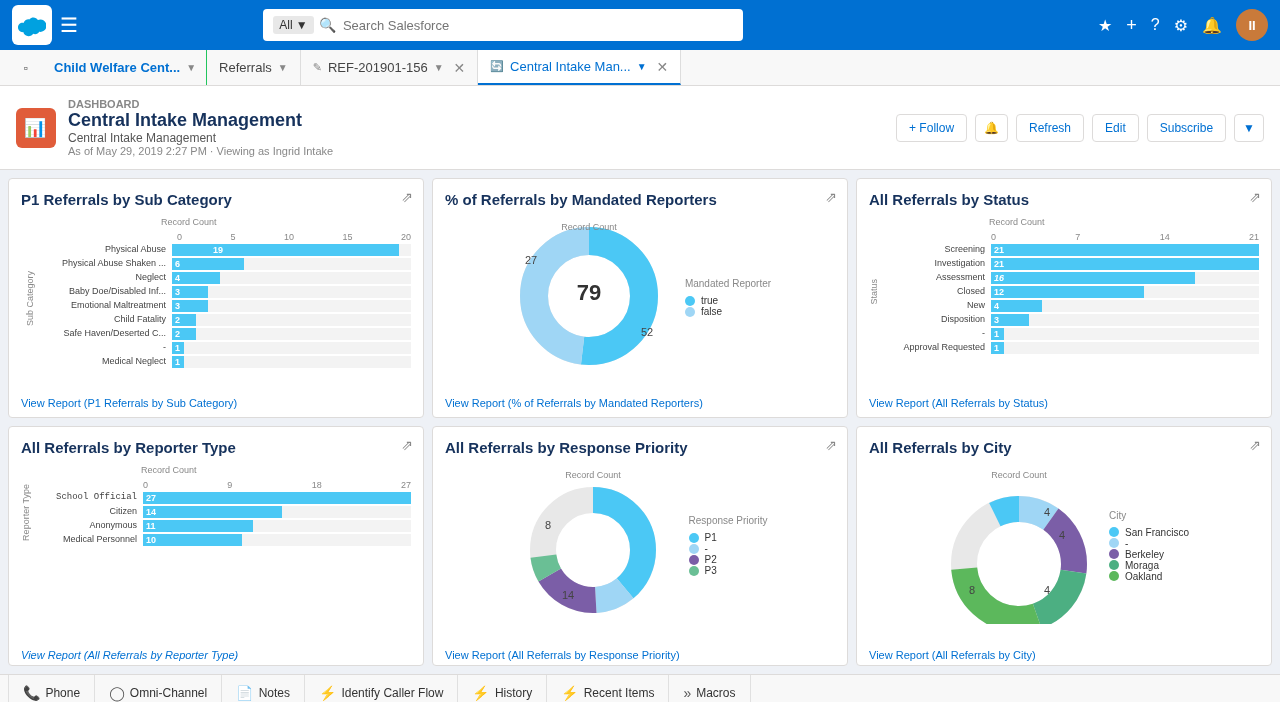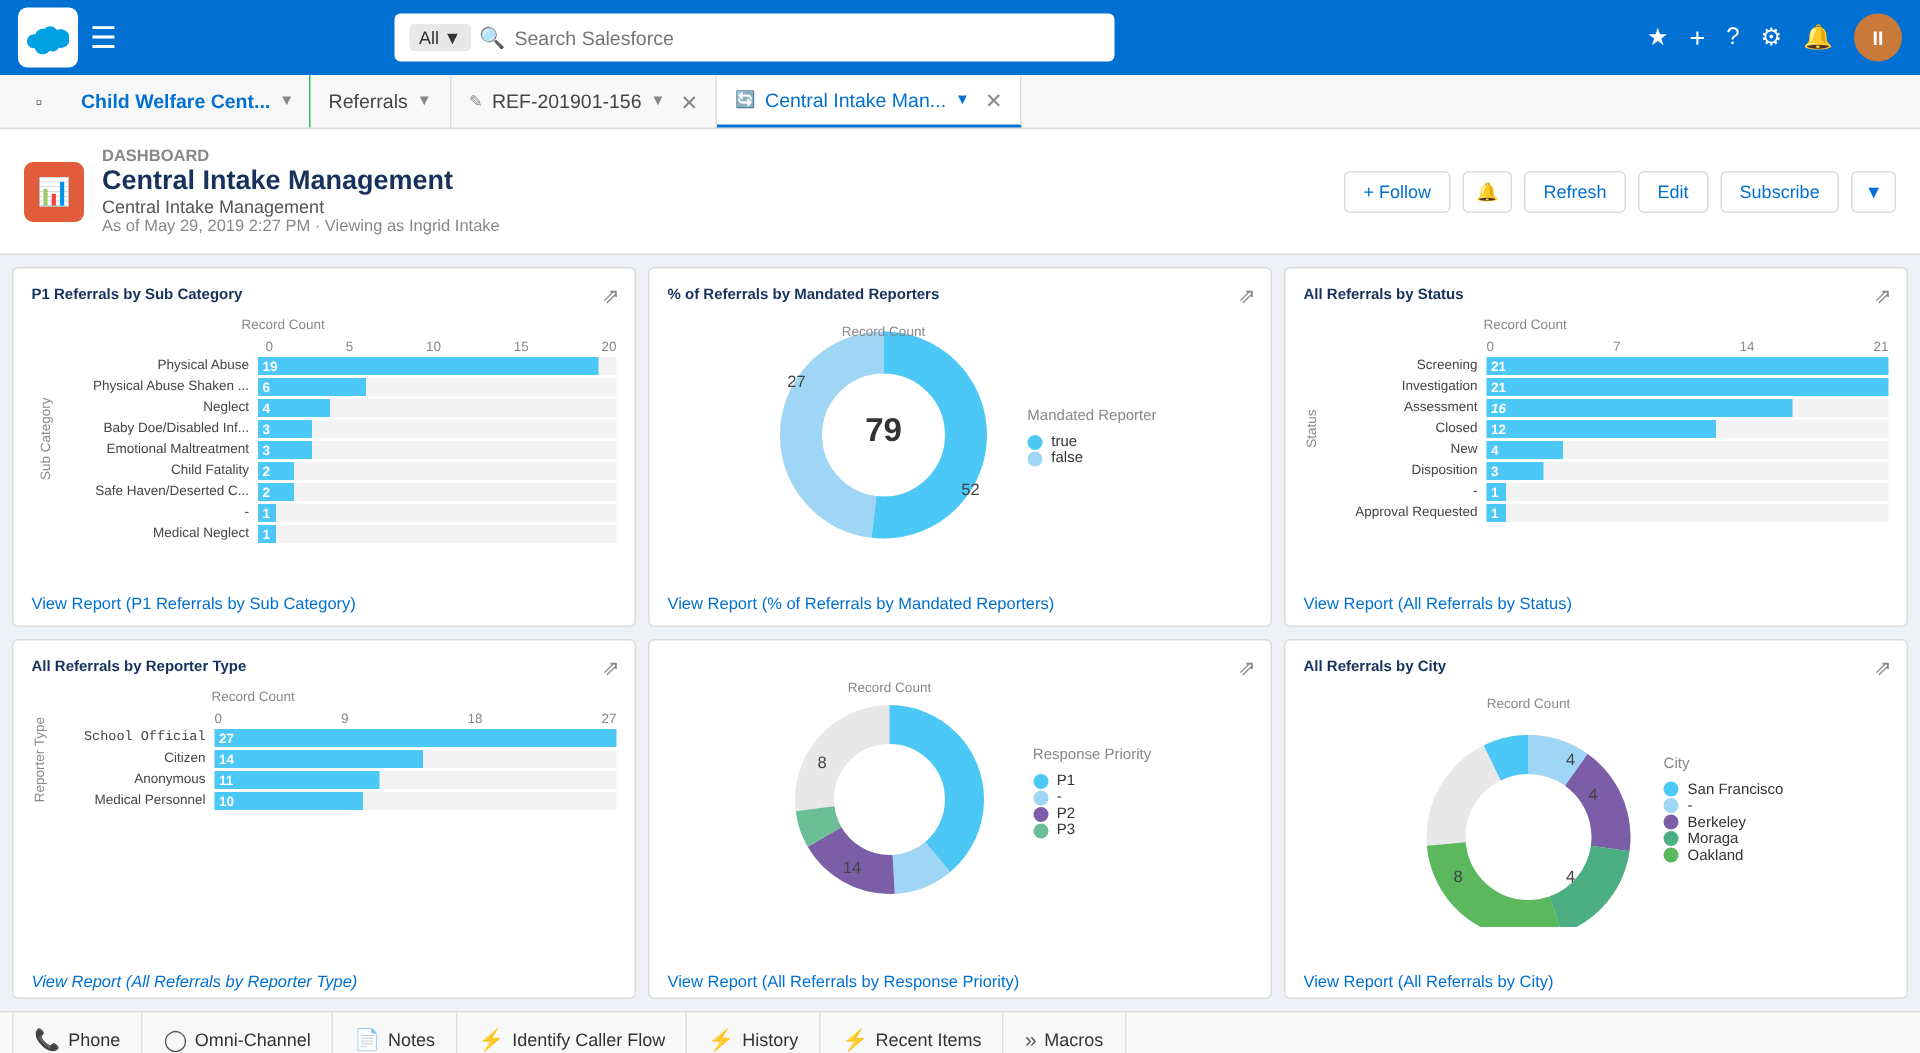--- a/index.html
+++ b/index.html
@@ -132,21 +132,21 @@
     }
     .chart-card {
       background: white;
       border: 1px solid #dddbda;
       border-radius: 4px;
       padding: 12px;
       position: relative;
       overflow: hidden;
     }
     .chart-card-title {
-      font-size: 10px; font-weight: 600; color: #16325c; margin-bottom: 6px;
+      font-size: 15px; font-weight: 600; color: #16325c; margin-bottom: 6px;
     }
     .chart-expand {
       position: absolute; top: 10px; right: 10px;
       color: #888; font-size: 14px; cursor: pointer;
     }
     .chart-link {
       position: absolute; bottom: 8px; left: 12px;
       font-size: 11px; color: #0070d2; cursor: pointer; text-decoration: none;
     }
 
@@ -283,21 +283,21 @@
             <span>0</span>
               <span>5</span>
               <span>10</span>
               <span>15</span>
               <span>20</span>
           </div>
 
           <div class="bar-row">
             <div class="bar-label">Physical Abuse</div>
             <div class="bar-track">
-                <div class="bar-fill" style="width:95%;">
+                <div class="bar-fill" style="width:95%;padding-left:38px;">
                   <span class="bar-val">19</span>
                 </div>
               </div>
           </div>
           <div class="bar-row">
             <div class="bar-label">Physical Abuse Shaken ...</div>
             <div class="bar-track">
                 <div class="bar-fill" style="width:30%;">
                   <span class="bar-val">6</span>
                 </div>
@@ -536,20 +536,21 @@
                 </div>
               </div>
           </div>
         </div>
       </div>
     </div>
     <a class="chart-link" style="bottom:4px;font-style:italic;">View Report (All Referrals by Reporter Type)</a>
   </div>
 
   <div class="chart-card">
+    <div class="chart-card-title">All Referrals by Response Priority</div>
     <div class="chart-expand">⇗</div>
     <div style="display:flex;align-items:center;justify-content:center;gap:16px;margin-top:8px;">
       <div>
         <svg width="160" height="160">
           <text x="80" y="14" text-anchor="middle" font-size="9" fill="#888">Record Count</text>
           <circle cx="80" cy="86" r="50" fill="none" stroke="#e8e8e8" stroke-width="26"></circle>
 
           <circle cx="80" cy="86" r="50" fill="none" stroke="#4bc8f5" stroke-width="26" stroke-dasharray="200 314" stroke-dashoffset="78" transform="rotate(-90 80 86)"></circle>
 
           <circle cx="80" cy="86" r="50" fill="none" stroke="#9fd6f5" stroke-width="26" stroke-dasharray="32 314" stroke-dashoffset="-122" transform="rotate(-90 80 86)"></circle>

